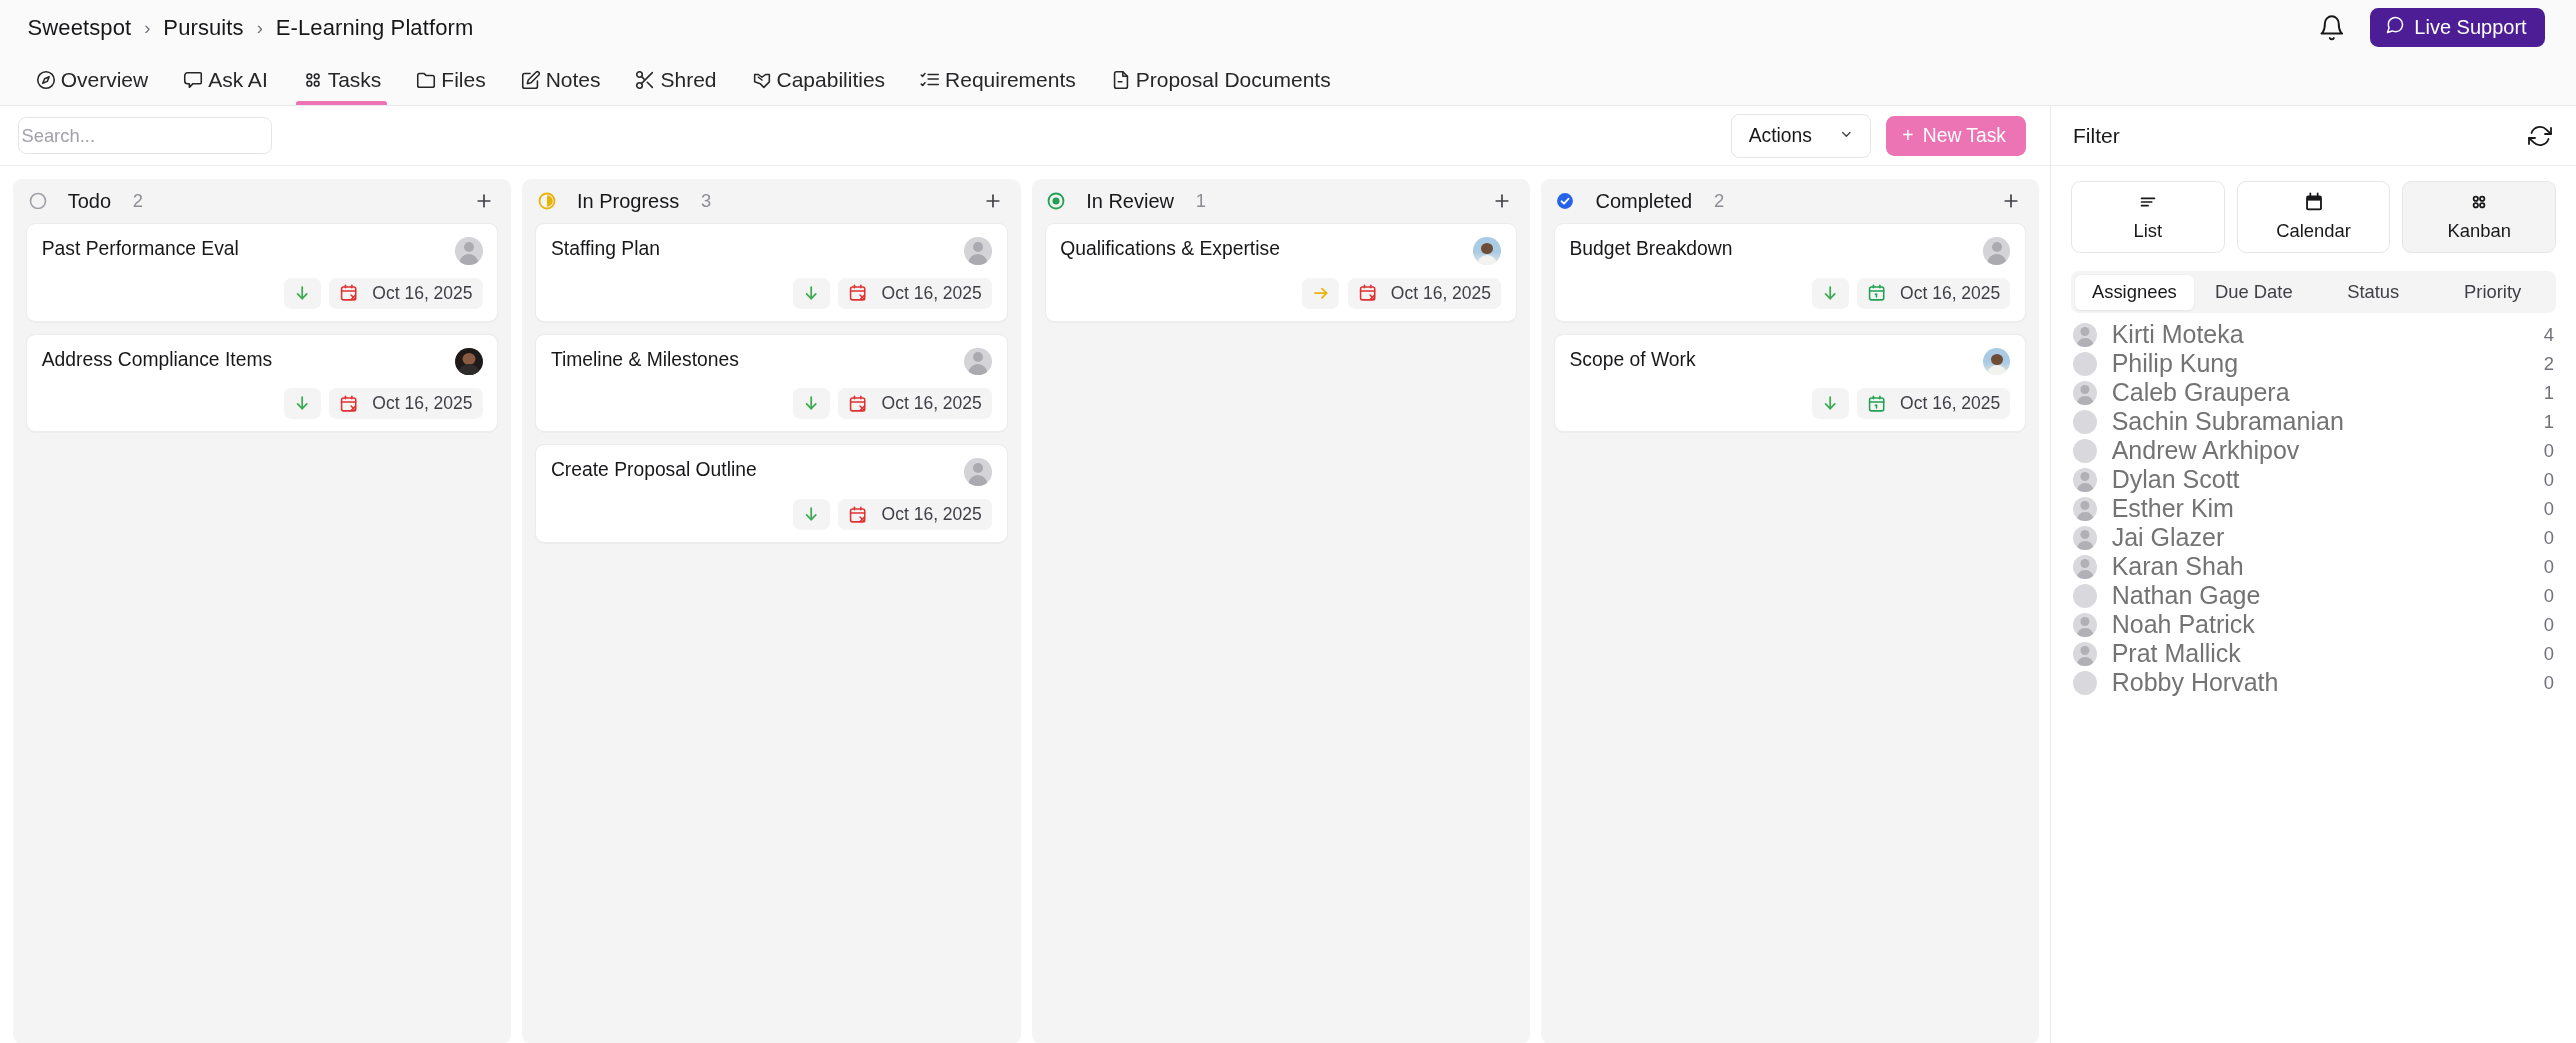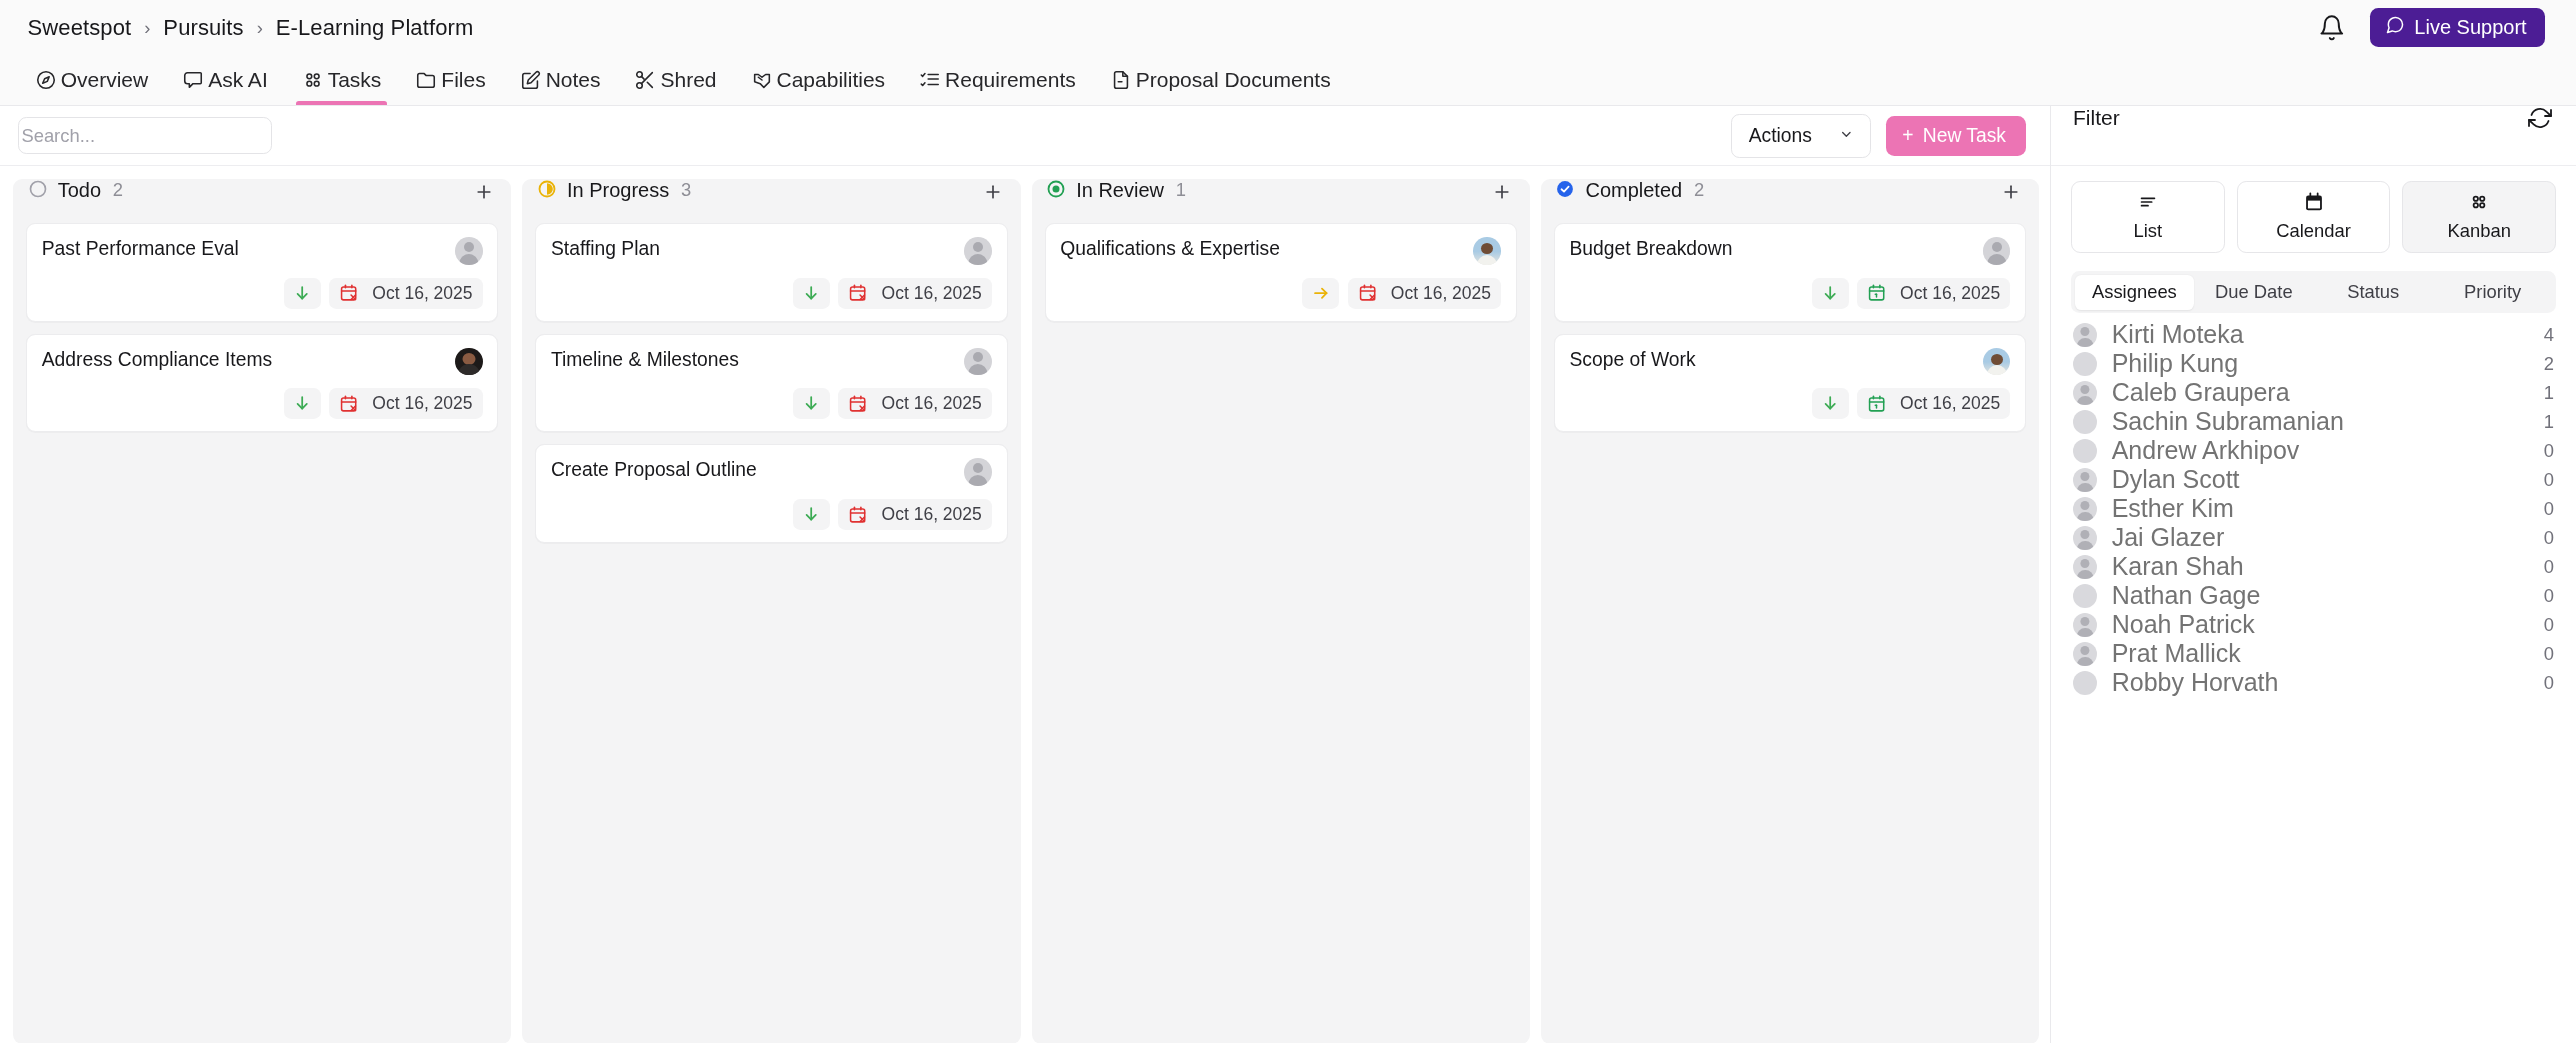--- a/index.html
+++ b/index.html
@@ -95,21 +95,21 @@
     flex: 1 1 auto; display: flex; gap: 11px;
     padding: 13px 11px 0 13px; min-height: 0;
     background: #ffffff;
   }
   .column {
     flex: 1 1 0; min-width: 0; display: flex; flex-direction: column;
     background: #f4f4f5; border-radius: 9.2px; overflow: hidden;
   }
   .col-head {
     height: 44px; flex: 0 0 44px;
-    display: flex; gap: 10px;
+    display: flex; align-items: center; gap: 20px;
     padding: 0 14.7px 0 14.7px;
   }
   .col-icon { width: 20px; height: 20px; flex: 0 0 20px; display: block; }
   .col-title { font-size: 20px; color: #18181b; }
   .col-count { font-size: 18.4px; color: #8e8e96; margin-left: 1.8px; }
   .col-add {
     margin-left: auto; width: 26px; height: 26px;
     display: flex; align-items: center; justify-content: center;
     color: #3f3f46; cursor: pointer; background: none; border: none;
   }
@@ -154,21 +154,21 @@
   .chip svg { display: block; }
 
   
   .filter-panel {
     flex: 0 0 526px; width: 526px;
     border-left: 0.9px solid #e9e9ec;
     background: #ffffff; display: flex; flex-direction: column; min-height: 0;
   }
   .fp-head {
     height: 60px; flex: 0 0 60px;
-    display: flex; padding: 0 24px 0 22px;
+    display: flex; align-items: center; padding: 0 24px 0 22px;
     border-bottom: 0.9px solid #ededf0;
   }
   .fp-title { font-size: 21px; color: #18181b; }
   .fp-refresh { margin-left: auto; width: 24px; height: 24px; cursor: pointer; background:none;border:none;padding:0; }
   .view-toggle { display: flex; gap: 12px; padding: 14.7px 20px 9.2px 20px; }
   .view-btn {
     flex: 1 1 0; height: 72px;
     display: flex; flex-direction: column; align-items: center; justify-content: center; gap: 6.4px;
     border: 0.9px solid #e6e6e9; border-radius: 9.2px; background: #ffffff;
     font-size: 18.4px; font-family: inherit; color: #18181b; cursor: pointer;

